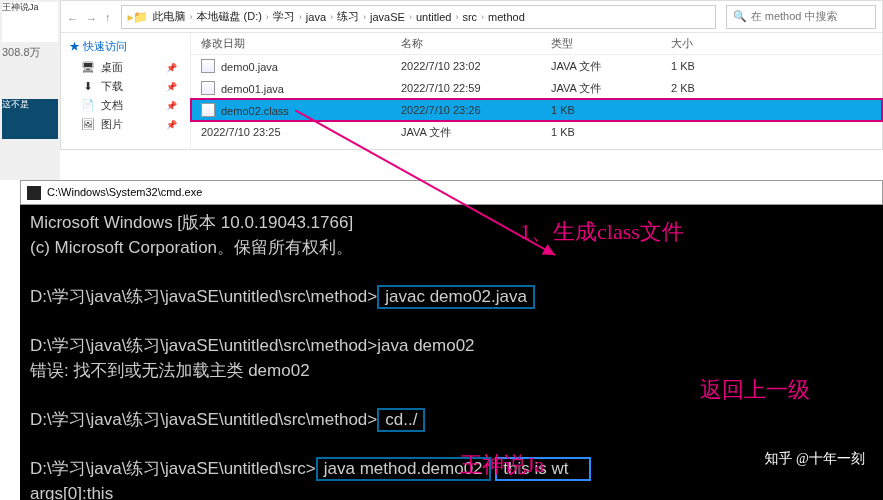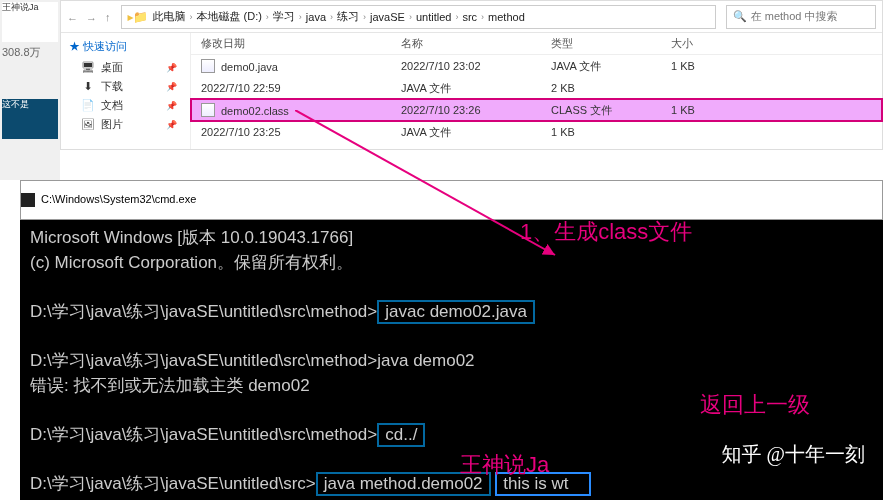--- a/index.html
+++ b/index.html
@@ -25,38 +25,38 @@
     .nav-group-title { color: #0066cc; font-size: 11px; margin-bottom: 4px; }
     .nav-item { display: flex; align-items: center; gap: 6px; padding: 2px 0 2px 12px; color: #333; }
     .nav-icon { width: 14px; text-align: center; }
     .pin { color: #aaa; font-size: 9px; margin-left: auto; margin-right: 4px; }
     .file-list { flex: 1; font-size: 11px; }
     .file-header, .file-row { display: grid; grid-template-columns: 200px 150px 120px 80px; padding: 2px 10px; align-items: center; }
     .file-header { color: #555; border-bottom: 1px solid #eee; height: 22px; }
     .file-row { height: 22px; color: #333; }
     .file-row .fname { display: flex; align-items: flex-end; gap: 6px; }
     .ficon { display: inline-block; width: 14px; height: 14px; border: 1px solid #999; background: linear-gradient(#fff,#eef); font-size: 8px; }
-    .file-row.selected { outline: 2px solid #d40078; outline-offset: -1px; background: #f0abfc; }
+    .file-row.selected { outline: 2px solid #d40078; outline-offset: -1px; background: #0ea5e9; }
 
     
     .arrow-line { position: absolute; left: 295px; top: 110px; width: 280px; height: 150px; pointer-events: none; z-index: 50; }
 
     
     .cmd-window { position: absolute; left: 20px; top: 180px; right: 0; bottom: 0; background: #000; color: #ccc; font-family: "Consolas","NSimSun",monospace; font-size: 17px; line-height: 1.45; }
-    .cmd-title { background: #fff; color: #000; height: 40px; font-size: 11px; font-family: "Segoe UI"; display: flex; align-items: center; padding: 0 0; border: 1px solid #999; gap: 6px; }
+    .cmd-title { background: #fff; color: #000; height: 25px; font-size: 11px; font-family: "Segoe UI"; display: flex; align-items: center; padding: 0 6px; border: 1px solid #999; gap: 6px; }
     .cmd-title .ci { width: 14px; height: 14px; background: #222; display: inline-block; }
     .cmd-body { padding: 6px 10px; white-space: pre; position: relative; }
     .cmd-body .err { color: #ccc; }
     .hl-magenta { border: 2px solid #0369a1; padding: 0 6px 1px 6px; }
     .hl-blue { border: 2px solid #2a8cff; padding: 0 20px 1px 6px; }
 
     
-    .anno { position: absolute; font-family: Liberation Sans, sans-serif; font-weight: 400; pointer-events: none; z-index: 60; }
+    .anno { position: absolute; font-family: Liberation Serif, serif; font-weight: 400; pointer-events: none; z-index: 60; }
     .anno.magenta { color: #e6007e; font-size: 22px; }
-    .attrib { position: absolute; right: 18px; bottom: 32px; color: #fff; font-size: 20px; z-index: 70; font-family: "Microsoft YaHei"; }
+    .attrib { position: absolute; right: 18px; bottom: 32px; color: #fff; font-size: 14px; z-index: 70; font-family: "Microsoft YaHei"; }
   </style>
 </head>
 <body>
 
 <div class="left-strip">
   <div class="thumb">王神说Ja</div>
   <div class="strip-sub">308.8万</div>
   <div class="thumb" style="margin-top:40px;background:#0c4a6e;color:#fff">这不是</div>
 </div>
 
@@ -127,31 +127,34 @@
           <div class="file-row">
             <div class="fname">
               <span class="ficon"></span>
               <span>demo0.java</span>
             </div>
             <div>2022/7/10 23:02</div>
             <div>JAVA 文件</div>
             <div>1 KB</div>
           </div>
           <div class="file-row">
+            <div class="fname">
+              <span class="ficon"></span>
+              <span>demo01.java</span>
+            </div>
             <div>2022/7/10 22:59</div>
             <div>JAVA 文件</div>
             <div>2 KB</div>
           </div>
           <div class="file-row selected">
             <div class="fname">
               <span class="ficon"></span>
               <span>demo02.class</span>
             </div>
             <div>2022/7/10 23:26</div>
-            <div>CLASS 文件</div>
             <div>1 KB</div>
           </div>
           <div class="file-row">
             <div>2022/7/10 23:25</div>
             <div>JAVA 文件</div>
             <div>1 KB</div>
           </div>
         </div>
     </div>
   </div>
@@ -181,15 +184,15 @@
 
 <span>D:\学习\java\练习\javaSE\untitled\src\method&gt;</span><span class="hl-magenta">cd../</span>
 
 <span>D:\学习\java\练习\javaSE\untitled\src&gt;</span><span class="hl-magenta">java method.demo02</span> <span class="hl-blue">this is wt</span>
 <span>args[0]:this</span>
 
 </div>
 </div>
 
 <div class="anno magenta" style="left:520px; top:217px;">1、生成class文件</div>
-<div class="anno magenta" style="left:700px; top:390px;">返回上一级</div>
+<div class="anno magenta" style="left:700px; top:375px;">返回上一级</div>
 <div class="anno magenta" style="left:460px; top:450px;">王神说Ja</div>
 <div class="attrib">知乎 @十年一刻</div>
 
 </body></html>

